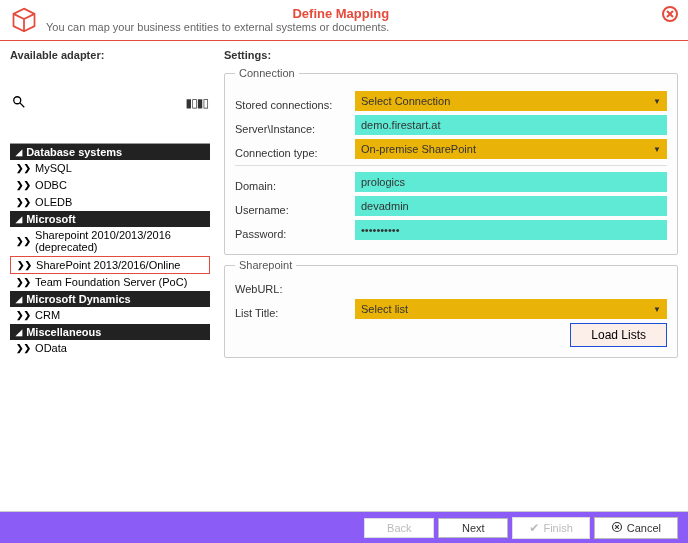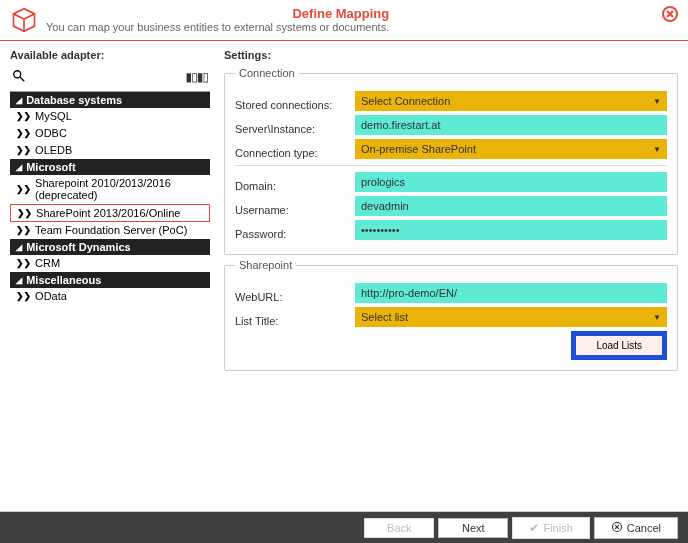--- a/index.html
+++ b/index.html
@@ -7,21 +7,21 @@
 
   .header { display: flex; align-items: flex-start; padding: 6px 10px 6px 10px; border-bottom: 1px solid #e54b3c; position: relative; }
   .header-icon { width: 28px; height: 28px; margin-right: 8px; }
   .header-text { display: flex; flex-direction: column; align-items: flex-end; }
   .header-title { color: #e54b3c; font-size: 13px; font-weight: 600; }
   .header-sub { color: #666; font-size: 11px; }
   .header-close { position: absolute; right: 10px; top: 6px; cursor: pointer; }
 
   .body { display: flex; padding: 8px 10px 0 10px; height: calc(100% - 46px - 32px); }
 
-  .left-col { width: 200px; display: flex; flex-direction: column; }
+  .left-col { width: 200px; display: flex; flex-direction: column; gap: 26px; }
   .left-label { font-weight: bold; font-size: 11px; margin-bottom: 6px; }
   .search-row { display: flex; align-items: center; justify-content: space-between; padding: 2px 2px 6px 2px; }
   .search-icon svg { width: 14px; height: 14px; }
   .barcode-icon { font-size: 12px; color: #333; letter-spacing: -1px; }
 
   .tree { border-top: 1px solid #999; }
   .tree-group-header { background: #222; color: #fff; font-weight: bold; padding: 2px 6px; display: flex; align-items: center; gap: 4px; font-size: 11px; }
   .tree-group-header .tri { font-size: 8px; }
   .tree-item { background: #fff; color: #000; padding: 2px 6px 2px 6px; display: flex; align-items: center; gap: 4px; border-bottom: 1px solid #fff; font-size: 11px; cursor: pointer; }
   .tree-item .chev { font-size: 9px; color: #000; font-weight: bold; }
@@ -36,23 +36,23 @@
 
   .form-row { display: flex; align-items: flex-end; margin: 4px 0; }
   .form-label { width: 120px; font-size: 11px; color: #333; }
   .form-field { flex: 1; }
   .text-input { width: 100%; background: #5eead4; border: none; height: 20px; padding: 2px 6px; font-size: 11px; color: #333; }
   .select-input { width: 100%; background: #eab308; border: none; height: 20px; padding: 2px 6px; font-size: 11px; color: #333; display: flex; align-items: center; justify-content: space-between; cursor: pointer; }
   .select-input .caret { font-size: 8px; color: #333; }
   .divider-row { border-top: 1px solid #ddd; margin: 6px 0; }
 
   .btn-row { display: flex; justify-content: flex-end; margin-top: 4px; }
-  .btn-orange { background: #fceee9; border: 5px solid #1d4ed8; color: #000; padding: 4px 20px; font-size: 10px; cursor: pointer; }
-
-  .footer { position: absolute; bottom: 0; left: 0; right: 0; height: 32px; border-top: 1px solid #ccc; display: flex; justify-content: flex-end; align-items: center; padding: 0 10px; gap: 4px; background: #404040; }
+  .btn-orange { background: #fceee9; border: 1px solid #1d4ed8; color: #000; padding: 4px 20px; font-size: 12px; cursor: pointer; }
+
+  .footer { position: absolute; bottom: 0; left: 0; right: 0; height: 32px; border-top: 1px solid #ccc; display: flex; justify-content: flex-end; align-items: center; padding: 0 10px; gap: 4px; background: #8b5cf6; }
   .footer-btn { display: flex; align-items: center; gap: 4px; border: 1px solid #bbb; background: #fff; padding: 3px 16px; font-size: 11px; cursor: pointer; color: #333; min-width: 70px; justify-content: center; }
   .footer-btn.disabled { color: #bbb; border-color: #ddd; cursor: default; }
   .footer-btn .chk { font-size: 12px; }
   .footer-btn .xmark svg { width: 12px; height: 12px; }
 </style>
 </head>
 <body>
 
 <div class="header">
   <div class="header-icon">
@@ -190,21 +190,20 @@
         <div class="form-label">Password:</div>
         <div class="form-field"><input class="text-input" value="••••••••••" style=""></div>
       </div>
     </fieldset>
 
     <fieldset>
       <legend>Sharepoint</legend>
 
       <div class="form-row">
         <div class="form-label">WebURL:</div>
-        <div class="form-field"><input class="text-input" value="http://pro-demo/EN/" style=""></div>
       </div>
 
       <div class="form-row">
         <div class="form-label">List Title:</div>
         <div class="form-field">
           <div class="select-input">
             <span>Select list</span>
             <span class="caret">▼</span>
           </div>
         </div>

